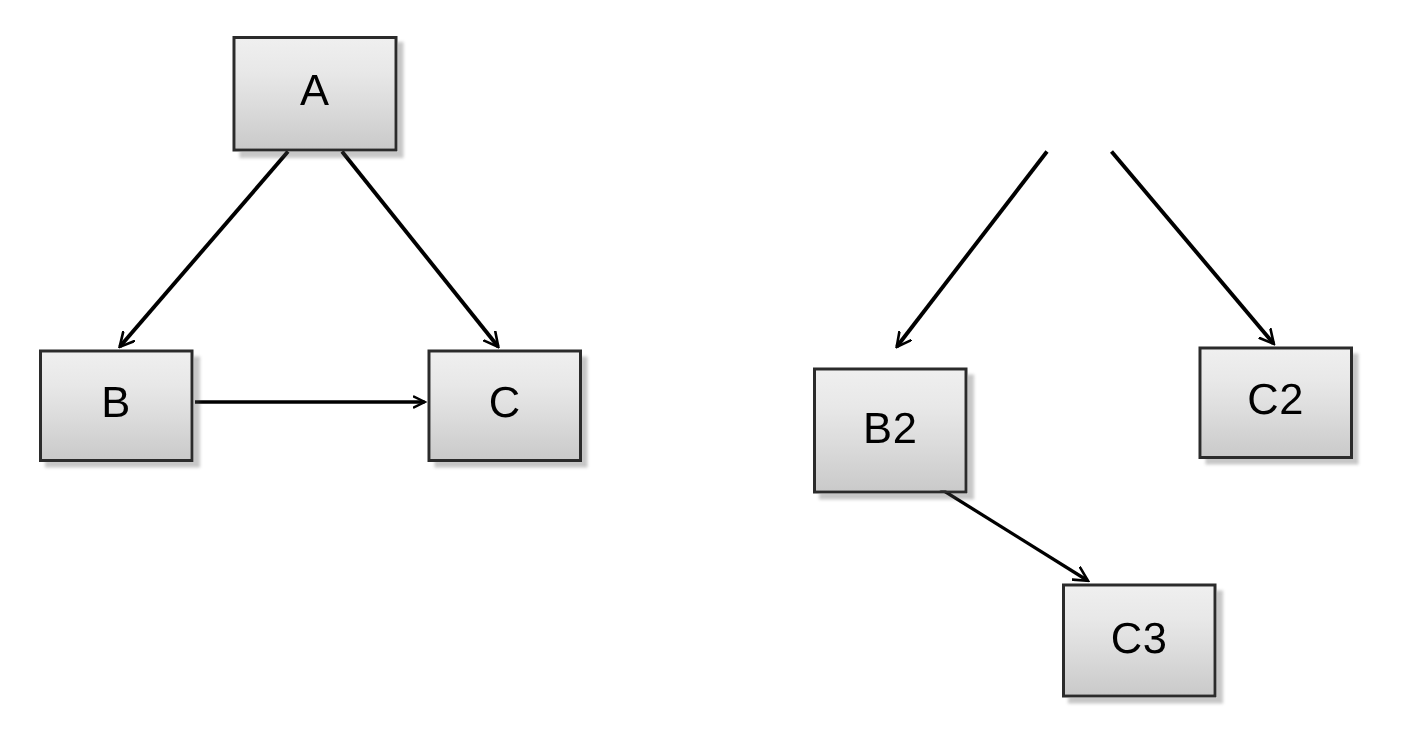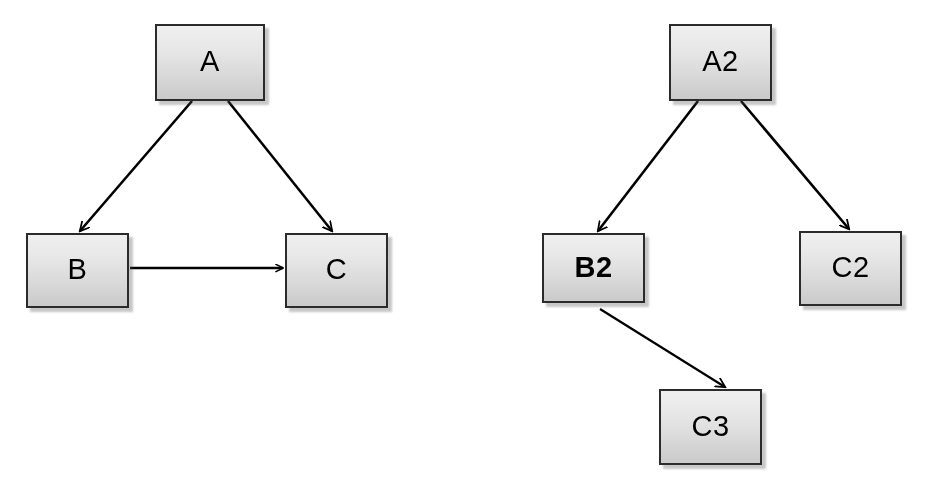--- a/index.html
+++ b/index.html
@@ -76,29 +76,26 @@
   </div>
 
   <div class="node" style="left:26px; top:233px; width:103px; height:75px;">
     <span class="node-label">B</span>
   </div>
 
   <div class="node" style="left:285px; top:233px; width:103px; height:75px;">
     <span class="node-label">C</span>
   </div>
 
-  <div class="node" style="left:669px; top:24px; width:103px; height:77px;">
-    <span class="node-label">A2</span>
-  </div>
 
-  <div class="node" style="left:542px; top:233px; width:103px; height:70px;font-weight:bold;">
+  <div class="node" style="left:542px; top:245px; width:103px; height:84px;">
     <span class="node-label">B2</span>
   </div>
 
   <div class="node" style="left:799px; top:231px; width:103px; height:75px;text-align:center;">
     <span class="node-label">C2</span>
   </div>
 
-  <div class="node" style="left:659px; top:389px; width:103px; height:76px;">
+  <div class="node" style="left:708px; top:389px; width:103px; height:76px;">
     <span class="node-label">C3</span>
   </div>
 
 </div>
 
 </body></html>

